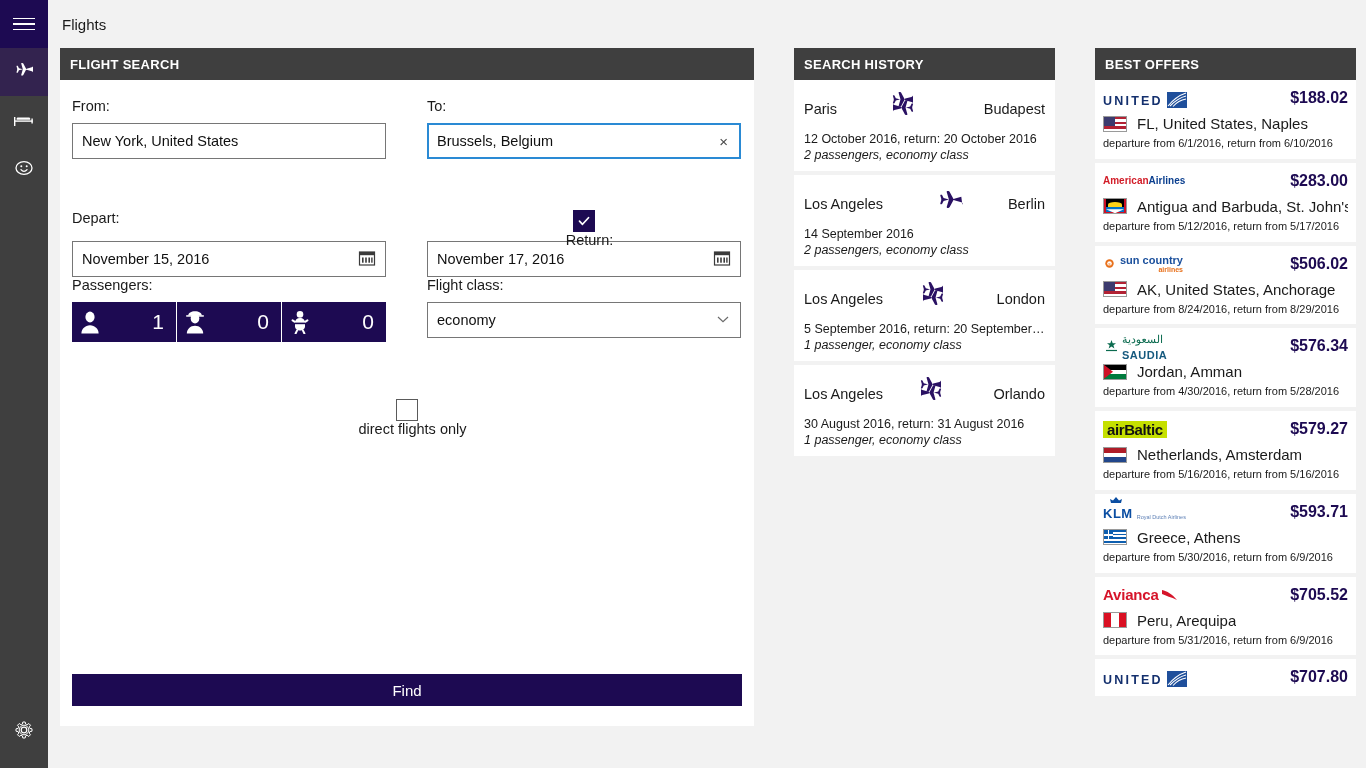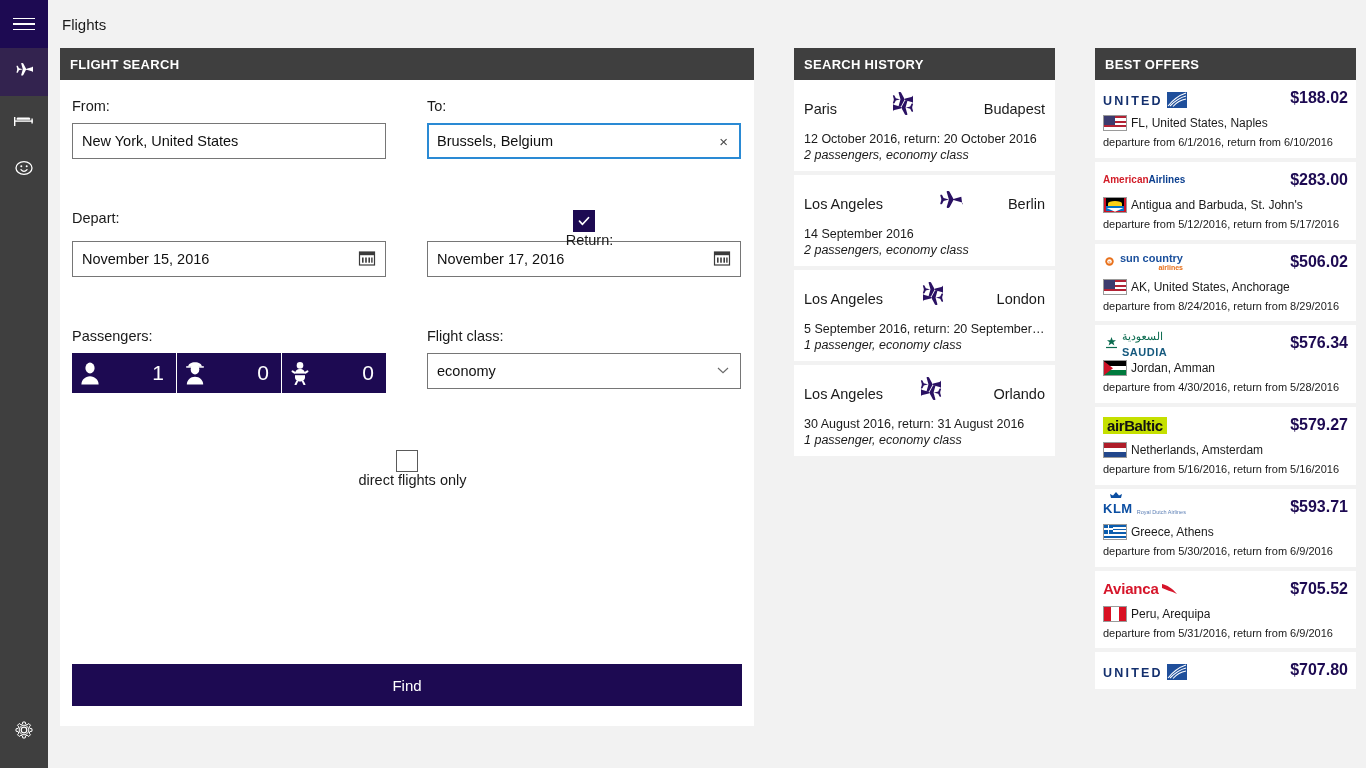--- a/index.html
+++ b/index.html
@@ -61,34 +61,34 @@
   .blk-depart { margin-top: 51px; }
   .chk-row { display: flex; align-items: center; height: 22px; margin-bottom: 9px; flex-direction: column; }
   .chk {
     width: 22px; height: 22px; border: 1px solid #5a5a5a; background: #fff;
     flex: 0 0 22px; display: flex; align-items: center; justify-content: center;
   }
   .chk.on { background: #1d0a52; border-color: #1d0a52; }
   .chk-lbl { font-size: 14.5px; margin-left: 11px; color: #1a1a1a; }
   .spacer-lbl { height: 22px; margin-bottom: 9px; }
 
-  .blk-pax { margin-top: 51px; }
+  .blk-pax { }
   .pax-box {
     height: 40px; background: #1d0a52; display: flex; align-items: stretch; width: 314px;
   }
   .pax-seg {
     flex: 1; display: flex; align-items: center; color: #fff;
     border-right: 1px solid #ffffff; padding: 0 6px 0 8px;
   }
   .pax-seg:last-child { border-right: none; }
   .pax-seg .cnt { flex: 1; text-align: right; font-size: 21px; padding-right: 6px; color: #ffffff; }
 
   .blk-direct { margin-top: 57px; }
   .btn-find {
-    position: absolute; left: 12px; right: 12px; bottom: 20px; height: 42px;
+    position: absolute; left: 12px; right: 12px; bottom: 20px; height: 32px;
     background: #1d0a52; color: #fff; border: none; font-size: 15px;
     font-family: "Liberation Sans", sans-serif; cursor: pointer;
     display: flex; align-items: center; justify-content: center;
   }
 
   
   .col-hist { width: 261px; flex: 0 0 261px; }
   .hist-card { background: #fff; padding: 10px 10px 9px 10px; margin-bottom: 4px; }
   .hist-top { display: flex; align-items: center; height: 38px; }
   .hist-city { font-size: 14.5px; color: #1a1a1a; white-space: nowrap; }
@@ -97,21 +97,21 @@
   .hist-dates { font-size: 12.5px; color: #1a1a1a; margin-top: 4px; white-space: nowrap; overflow: hidden; text-overflow: ellipsis; }
   .hist-pax { font-size: 12.5px; color: #1a1a1a; font-style: italic; margin-top: 2px; }
 
   
   .col-offers { width: 261px; flex: 0 0 261px; }
   .offer-card { background: #fff; padding: 7px 8px 8px 8px; margin-bottom: 4px; }
   .offer-top { display: flex; align-items: center; justify-content: space-between; height: 22px; }
   .offer-price { font-size: 16px; font-weight: bold; color: #1d0a52; }
   .offer-dest { display: flex; align-items: center; margin-top: 6px; }
   .flag { width: 24px; height: 16px; flex: 0 0 24px; border: 1px solid #9a9a9a; position: relative; overflow: hidden; }
-  .offer-dest .name { font-size: 12px; color: #1a1a1a; margin-left: 4px; white-space: nowrap; overflow: hidden; }
+  .offer-dest .name { font-size: 15px; color: #1a1a1a; margin-left: 10px; white-space: nowrap; overflow: hidden; }
   .offer-dates { font-size: 11px; color: #1a1a1a; margin-top: 5px; line-height: 1.25; }
 
   
   .logo { display: flex; align-items: center; height: 20px; }
   .lg-united { color: #14306e; font-size: 12.5px; font-weight: bold; letter-spacing: 2.2px; align-items: flex-end; }
   .lg-aa { font-size: 10px; font-weight: bold; }
   .lg-aa .a1 { color: #d21d28; } .lg-aa .a2 { color: #0b3f8f; }
   .lg-sun { display: flex; align-items: center; }
   .lg-sun .txt { color: #1a4f9c; font-size: 11px; font-weight: bold; margin-left: 4px; line-height: 1; }
   .lg-sun .sub { color: #e8701a; font-size: 7px; display: block; text-align: right; }

